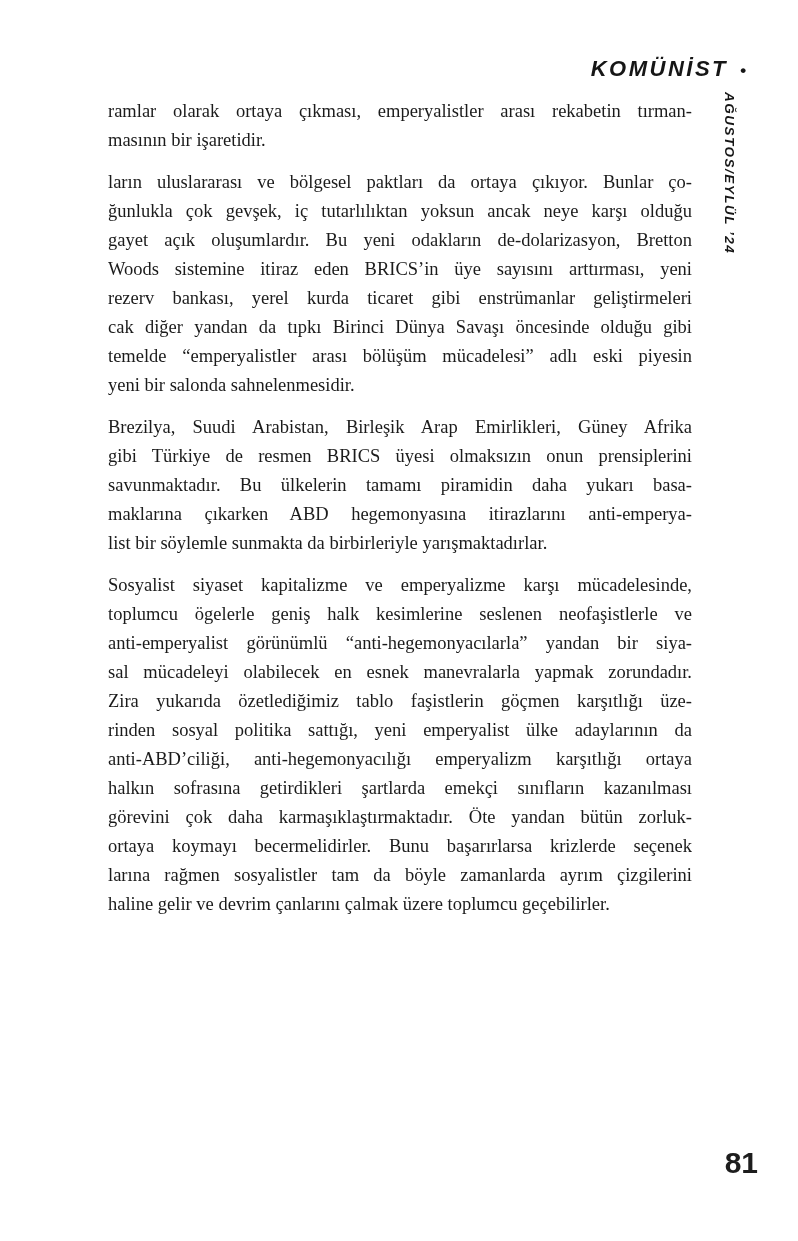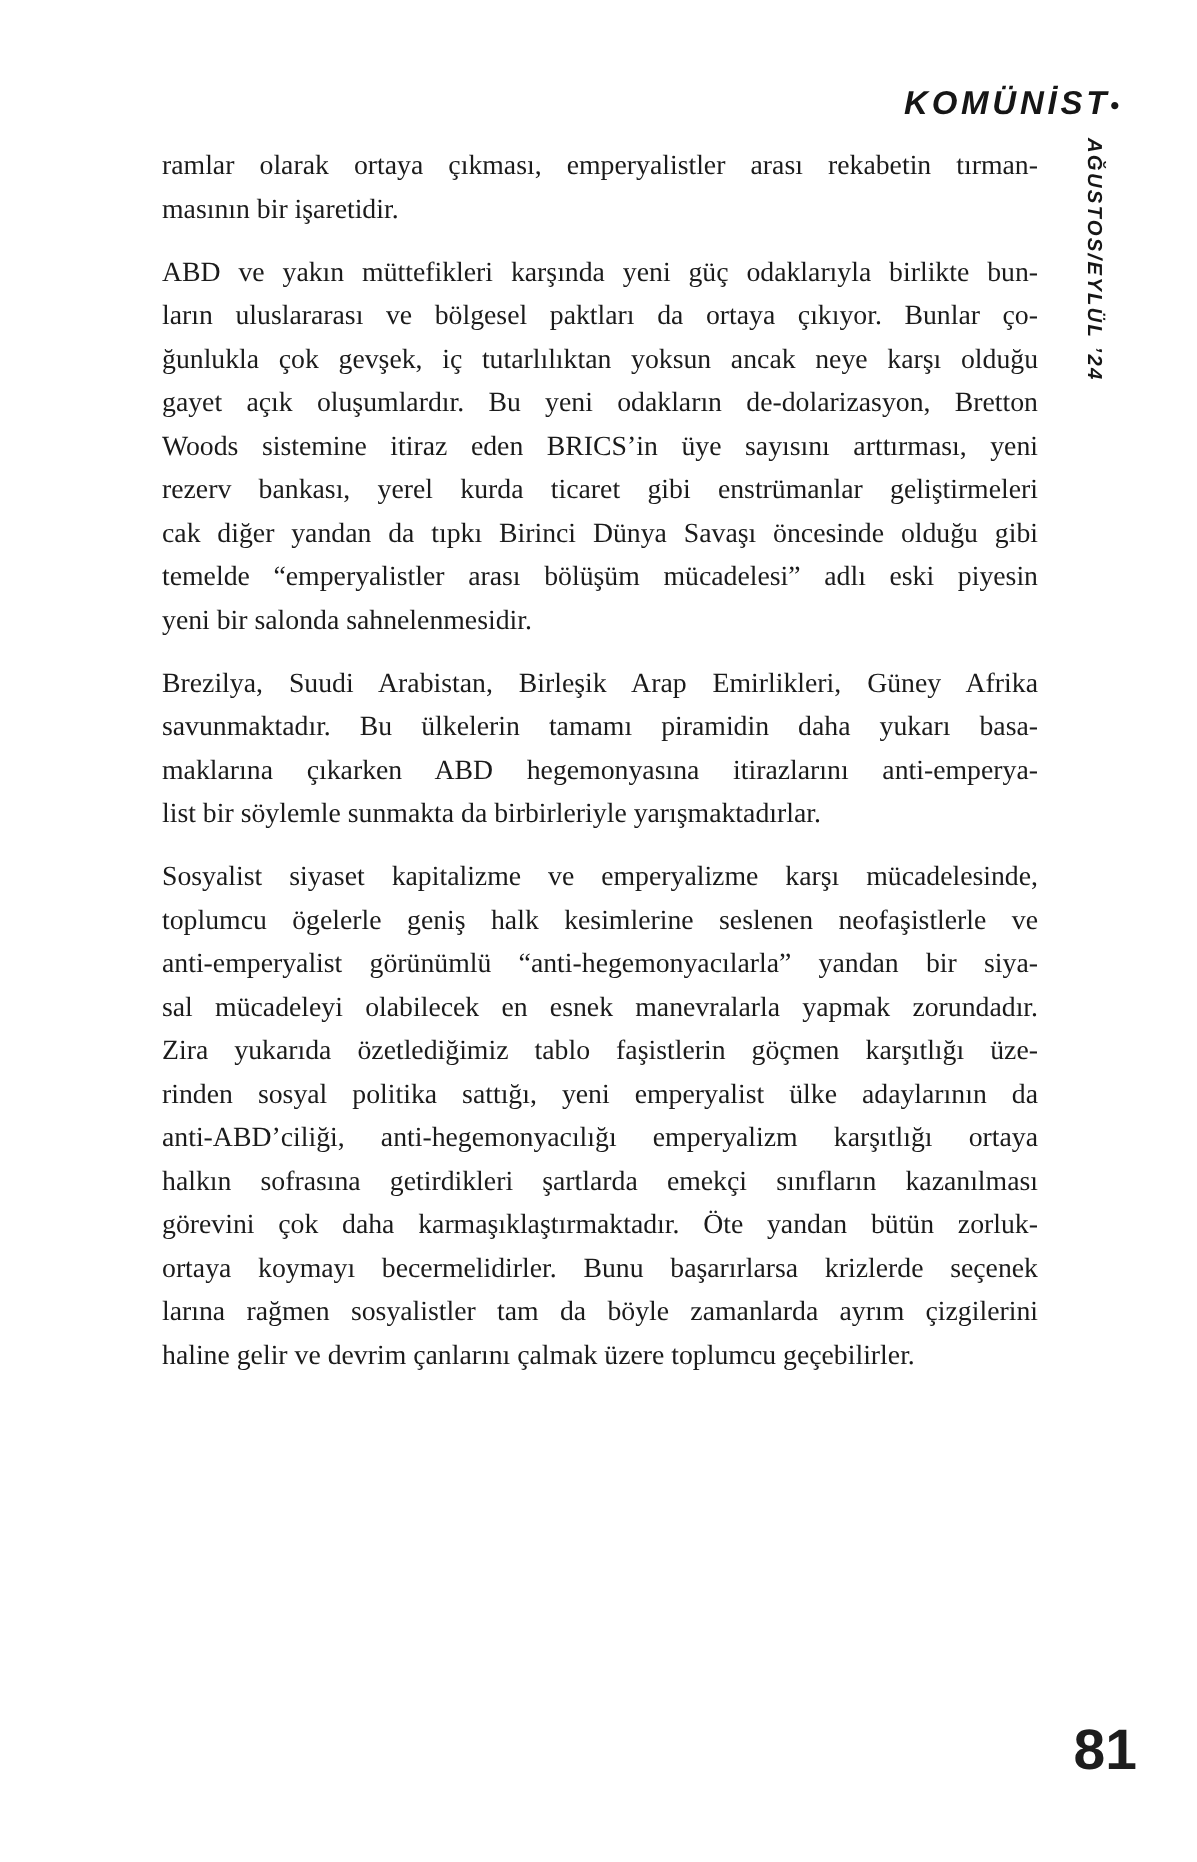--- a/index.html
+++ b/index.html
@@ -11,21 +11,21 @@
     font-family: "Liberation Serif", serif;
   }
   .page { position: absolute; inset: 0; background: #ffffff; }
 
   .masthead {
     position: absolute; top: 56px; right: 52px;
     font-family: "Liberation Sans", sans-serif;
     font-style: italic; font-weight: 700;
     font-size: 22px; letter-spacing: 2.5px;
     color: #161616;
-    display: flex; align-items: flex-end; 
+    display: flex; align-items: flex-end; gap: 12px;
     white-space: nowrap;
   }
   .masthead .bullet { font-size: 17px; letter-spacing: 0; transform: translateY(-1px); }
 
   .issue-vertical {
     position: absolute; top: 92px; left: 722px;
     writing-mode: vertical-rl;
     font-family: "Liberation Sans", sans-serif;
     font-style: italic; font-weight: 700;
     font-size: 13.5px; letter-spacing: 1.5px;
@@ -43,21 +43,21 @@
     line-height: 29px;
     text-align: justify;
     text-align-last: justify;
     white-space: normal;
   }
   .line.last { text-align-last: left; }
 
   .page-number {
     position: absolute; top: 1146px; right: 40px;
     font-family: "Liberation Sans", sans-serif;
-    font-weight: 600; font-size: 38px;
+    font-weight: 600; font-size: 30px;
     color: #1d1d1d;
   }
 </style>
 </head>
 <body>
 
 <div class="page">
 
   <div class="masthead">
     <span>KOMÜNİST</span>
@@ -65,32 +65,32 @@
   </div>
 
   <div class="issue-vertical">AĞUSTOS/EYLÜL ’24</div>
 
   <div class="article">
       <div class="paragraph">
         <div class="line">ramlar olarak ortaya çıkması, emperyalistler arası rekabetin tırman-</div>
         <div class="line last">masının bir işaretidir.</div>
       </div>
       <div class="paragraph">
-        <div class="line">ABD ve yakın müttefikleri karşında yeni güç odaklarıyla birlikte bun-</div>
         <div class="line">ların uluslararası ve bölgesel paktları da ortaya çıkıyor. Bunlar ço-</div>
         <div class="line">ğunlukla çok gevşek, iç tutarlılıktan yoksun ancak neye karşı olduğu</div>
         <div class="line">gayet açık oluşumlardır. Bu yeni odakların de-dolarizasyon, Bretton</div>
         <div class="line">Woods sistemine itiraz eden BRICS’in üye sayısını arttırması, yeni</div>
         <div class="line">rezerv bankası, yerel kurda ticaret gibi enstrümanlar geliştirmeleri</div>
         <div class="line">cak diğer yandan da tıpkı Birinci Dünya Savaşı öncesinde olduğu gibi</div>
         <div class="line">temelde “emperyalistler arası bölüşüm mücadelesi” adlı eski piyesin</div>
         <div class="line last">yeni bir salonda sahnelenmesidir.</div>
       </div>
       <div class="paragraph">
         <div class="line">Brezilya, Suudi Arabistan, Birleşik Arap Emirlikleri, Güney Afrika</div>
+        <div class="line">gibi Türkiye de resmen BRICS üyesi olmaksızın onun prensiplerini</div>
         <div class="line">savunmaktadır. Bu ülkelerin tamamı piramidin daha yukarı basa-</div>
         <div class="line">maklarına çıkarken ABD hegemonyasına itirazlarını anti-emperya-</div>
         <div class="line last">list bir söylemle sunmakta da birbirleriyle yarışmaktadırlar.</div>
       </div>
       <div class="paragraph">
         <div class="line">Sosyalist siyaset kapitalizme ve emperyalizme karşı mücadelesinde,</div>
         <div class="line">toplumcu ögelerle geniş halk kesimlerine seslenen neofaşistlerle ve</div>
         <div class="line">anti-emperyalist görünümlü “anti-hegemonyacılarla” yandan bir siya-</div>
         <div class="line">sal mücadeleyi olabilecek en esnek manevralarla yapmak zorundadır.</div>
         <div class="line">Zira yukarıda özetlediğimiz tablo faşistlerin göçmen karşıtlığı üze-</div>

